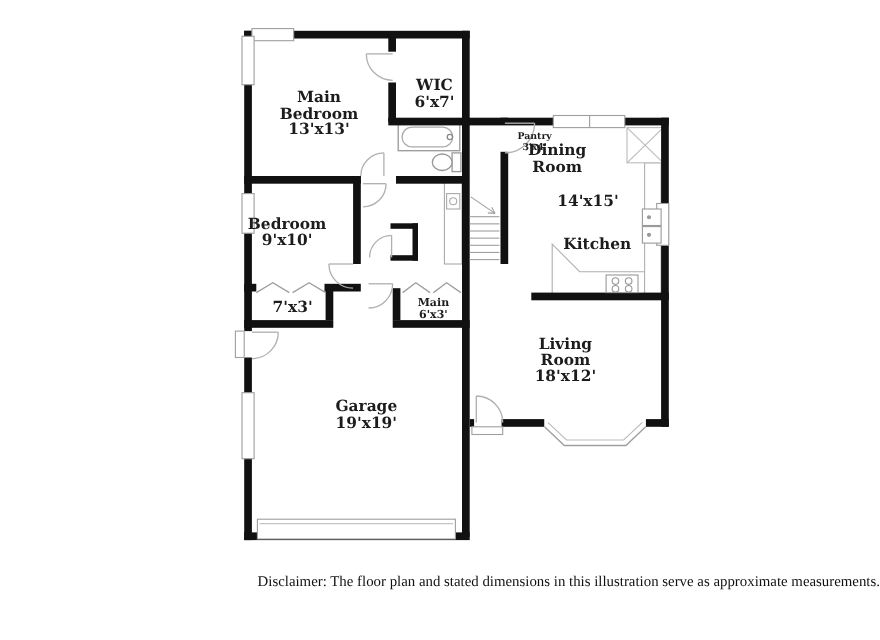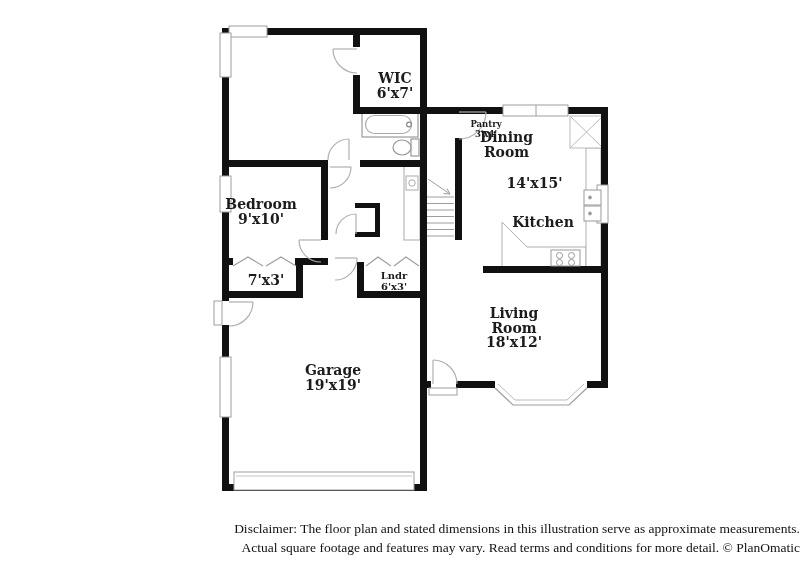--- a/index.html
+++ b/index.html
@@ -173,20 +173,24 @@
     <circle cx="571.5" cy="262.5" r="3"></circle>
   </g>
   <g fill="#ffffff" stroke="#999999" stroke-width="1">
     <rect x="584" y="190" width="17" height="15"></rect>
     <rect x="584" y="206" width="17" height="15"></rect>
     <circle cx="590" cy="197.5" r="1.4" fill="#999999"></circle>
     <circle cx="590" cy="213.5" r="1.4" fill="#999999"></circle>
   </g>
 </svg>
 
+  <div class="lbl" style="left:250px;top:82px;width:80px;">
+    <span class="ln">Main Bedroom</span>
+      <span class="ln">13'x13'</span>
+  </div>
 
   <div class="lbl" style="left:365px;top:55px;width:60px;margin-top:16px;">
     <span class="ln">WIC</span>
       <span class="ln">6'x7'</span>
   </div>
 
   <div class="lbl small" style="left:422px;top:120px;width:42px;">
     <span class="ln">Pantry</span>
       <span class="ln">3'x4'</span>
   </div>
@@ -205,32 +209,31 @@
   <div class="lbl" style="left:221px;top:197px;width:80px;">
     <span class="ln">Bedroom</span>
       <span class="ln">9'x10'</span>
   </div>
 
   <div class="lbl" style="left:236px;top:273px;width:60px;">
     <span class="ln">7'x3'</span>
   </div>
 
   <div class="lbl mid" style="left:370px;top:270px;width:48px;">
-    <span class="ln">Lndr</span>
+    <span class="ln">Main</span>
       <span class="ln">6'x3'</span>
   </div>
 
   <div class="lbl" style="left:474px;top:306px;width:80px;">
     <span class="ln">Living Room</span>
       <span class="ln">18'x12'</span>
   </div>
 
   <div class="lbl" style="left:293px;top:363px;width:80px;">
     <span class="ln">Garage</span>
       <span class="ln">19'x19'</span>
   </div>
 
   <div id="disclaimer">
     <span class="ln">Disclaimer: The floor plan and stated dimensions in this illustration serve as approximate measurements.</span>
-    <span class="ln">Actual square footage and features may vary. Read terms and conditions for more detail. © PlanOmatic</span>
   </div>
 
 </div>
 
 </body></html>

